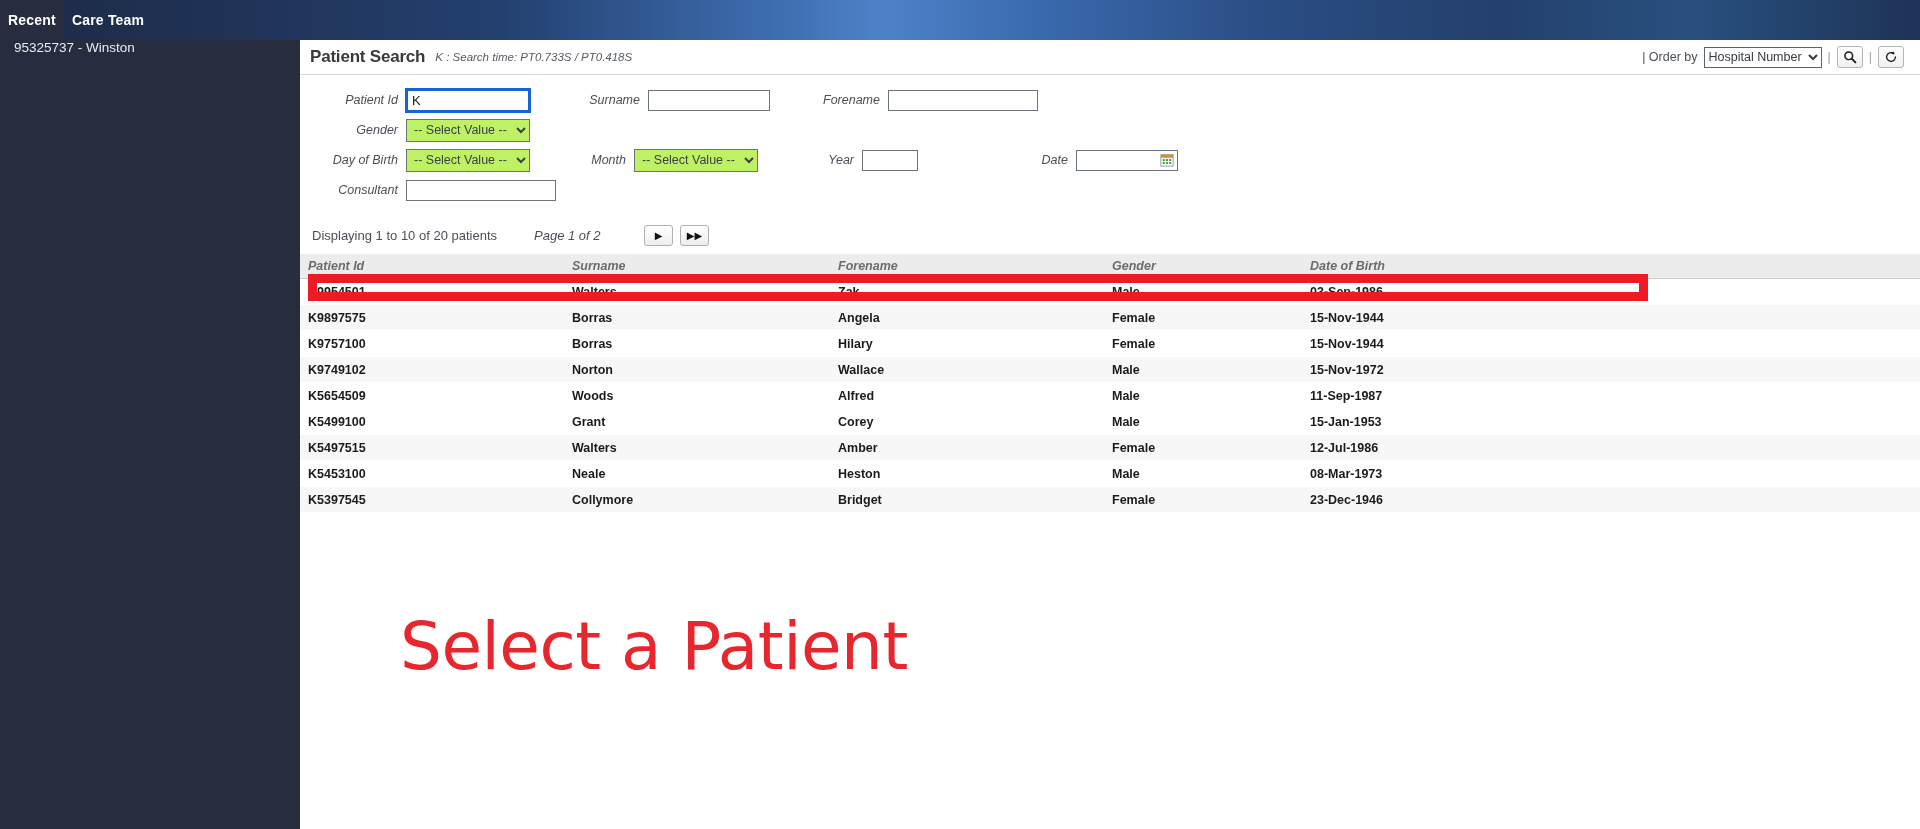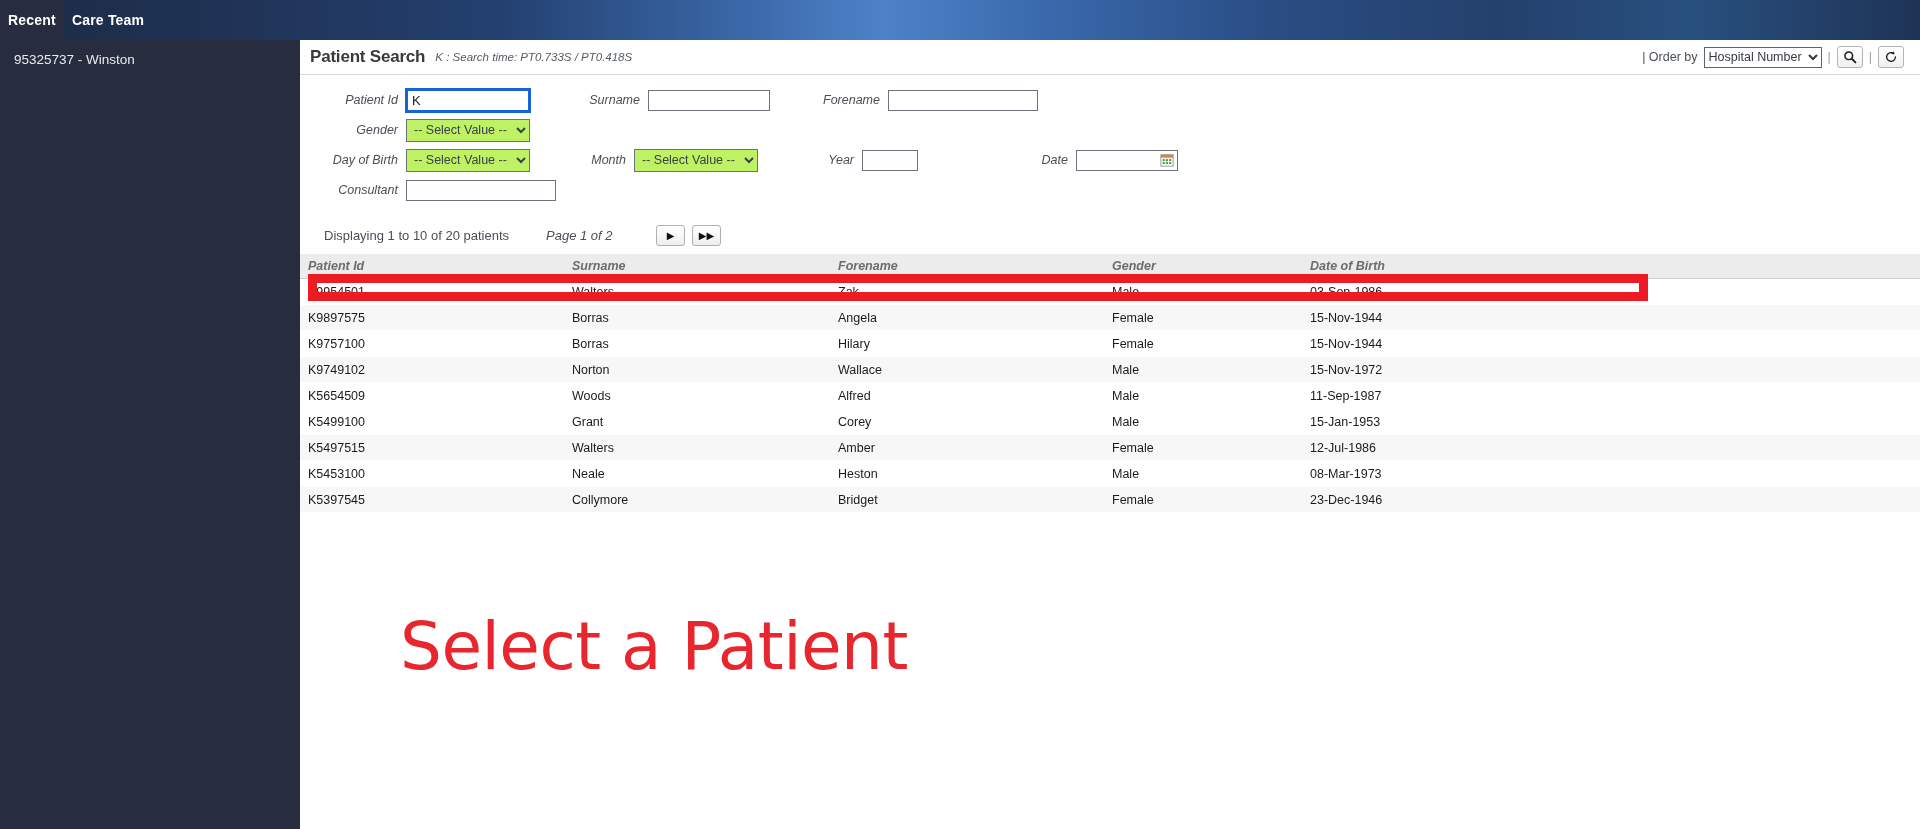--- a/index.html
+++ b/index.html
@@ -54,21 +54,21 @@
   
   .sidebar {
     position: absolute;
     left: 0; top: 40px;
     width: 300px; height: 789px;
     background: #272d3f;
   }
   .sidebar-item {
     height: 27px;
     display: flex;
-    align-items: flex-end;
+    align-items: flex-start;
     padding-left: 14px;
     color: #e8eaf0;
     font-size: 13.5px;
     cursor: pointer;
   }
 
   
   .main {
     position: absolute;
     left: 300px; top: 40px;
@@ -180,21 +180,21 @@
     position: absolute;
     right: 4px; top: 3px;
     width: 14px; height: 14px;
     cursor: pointer;
   }
 
   
   .paging {
     display: flex;
     align-items: center;
-    padding: 14px 0 8px 24px;
+    padding: 14px 0 8px 12px;
     font-size: 13px;
     color: #4a4f57;
   }
   .paging-count { width: 222px; }
   .paging-page {
     font-style: italic;
     width: 110px;
   }
   .pg-btn {
     width: 27px; height: 19px;
@@ -228,21 +228,21 @@
     padding: 3px 0 3px 8px;
     height: 18px;
   }
   .results td {
     font-size: 12.5px;
     color: #1b1b1b;
     padding: 5px 0 5px 8px;
     height: 15px;
     border-bottom: 1px solid #ffffff;
   }
-  .results tbody tr { cursor: pointer; background: #ffffff; }
+  .results tbody tr { cursor: pointer; background: #ffffff; font-weight: bold; }
   .results tbody tr.alt { background: #f7f7f7; }
 
   
   .redbox {
     position: absolute;
     left: 308px; top: 274px;
     width: 1340px; height: 27px;
     border: 9px solid #ed1c24;
     box-sizing: border-box;
     pointer-events: none;

